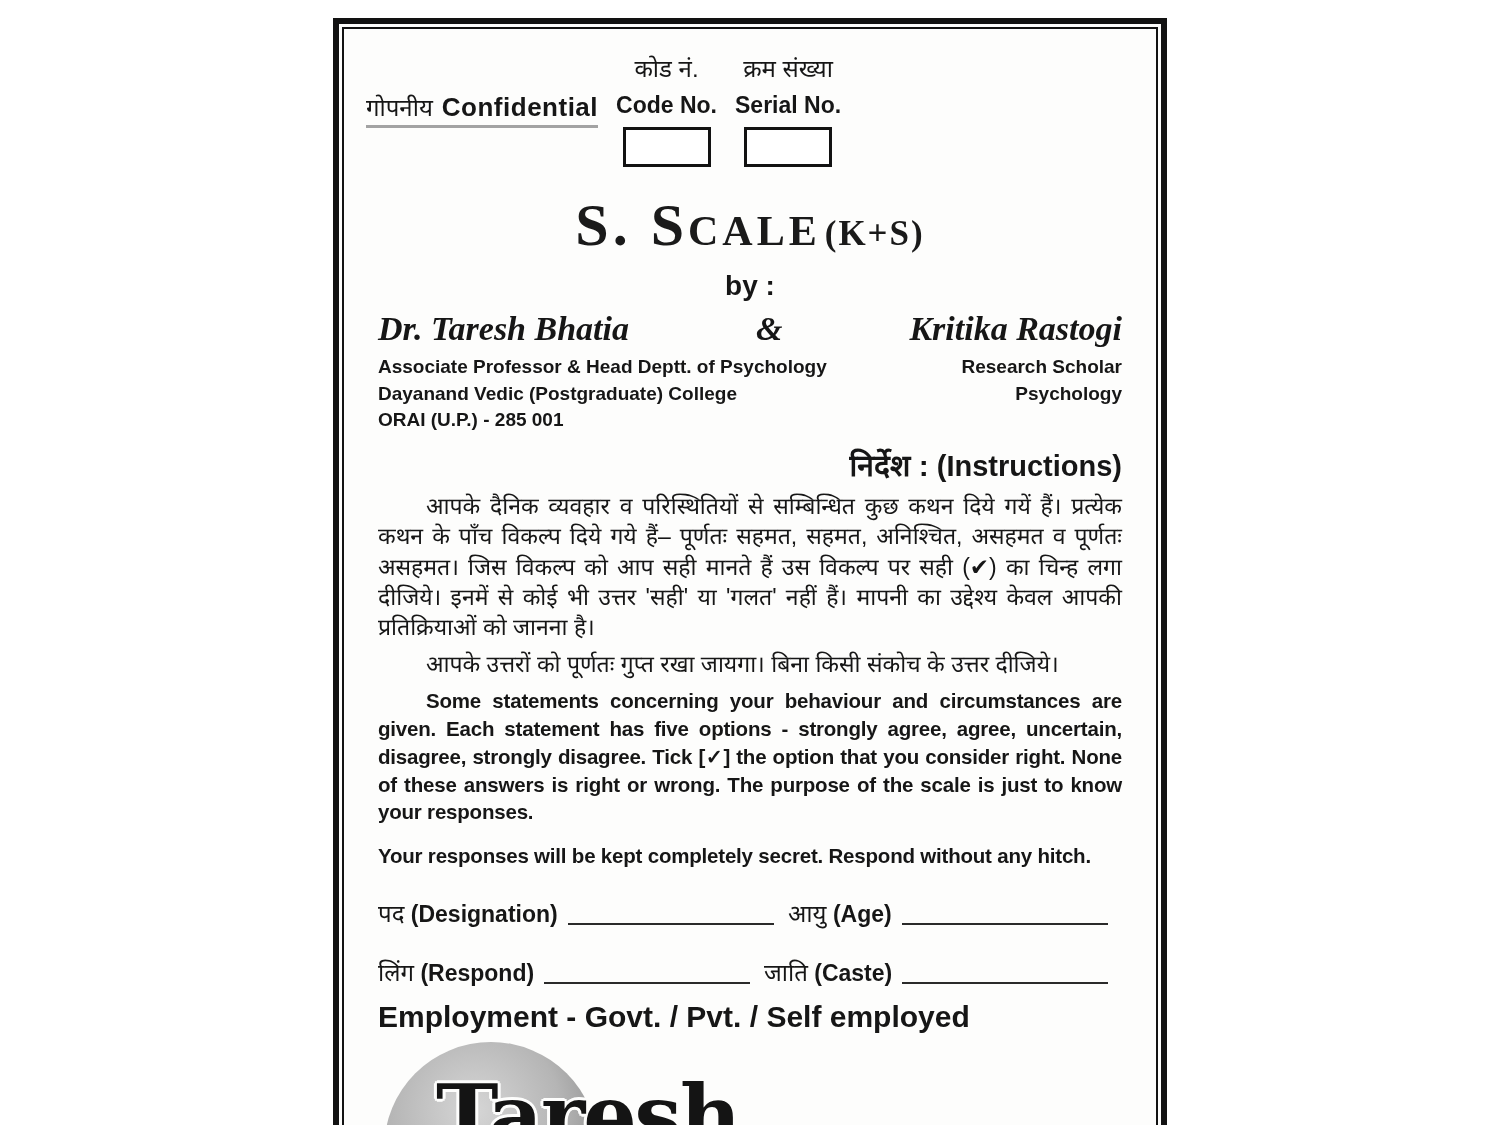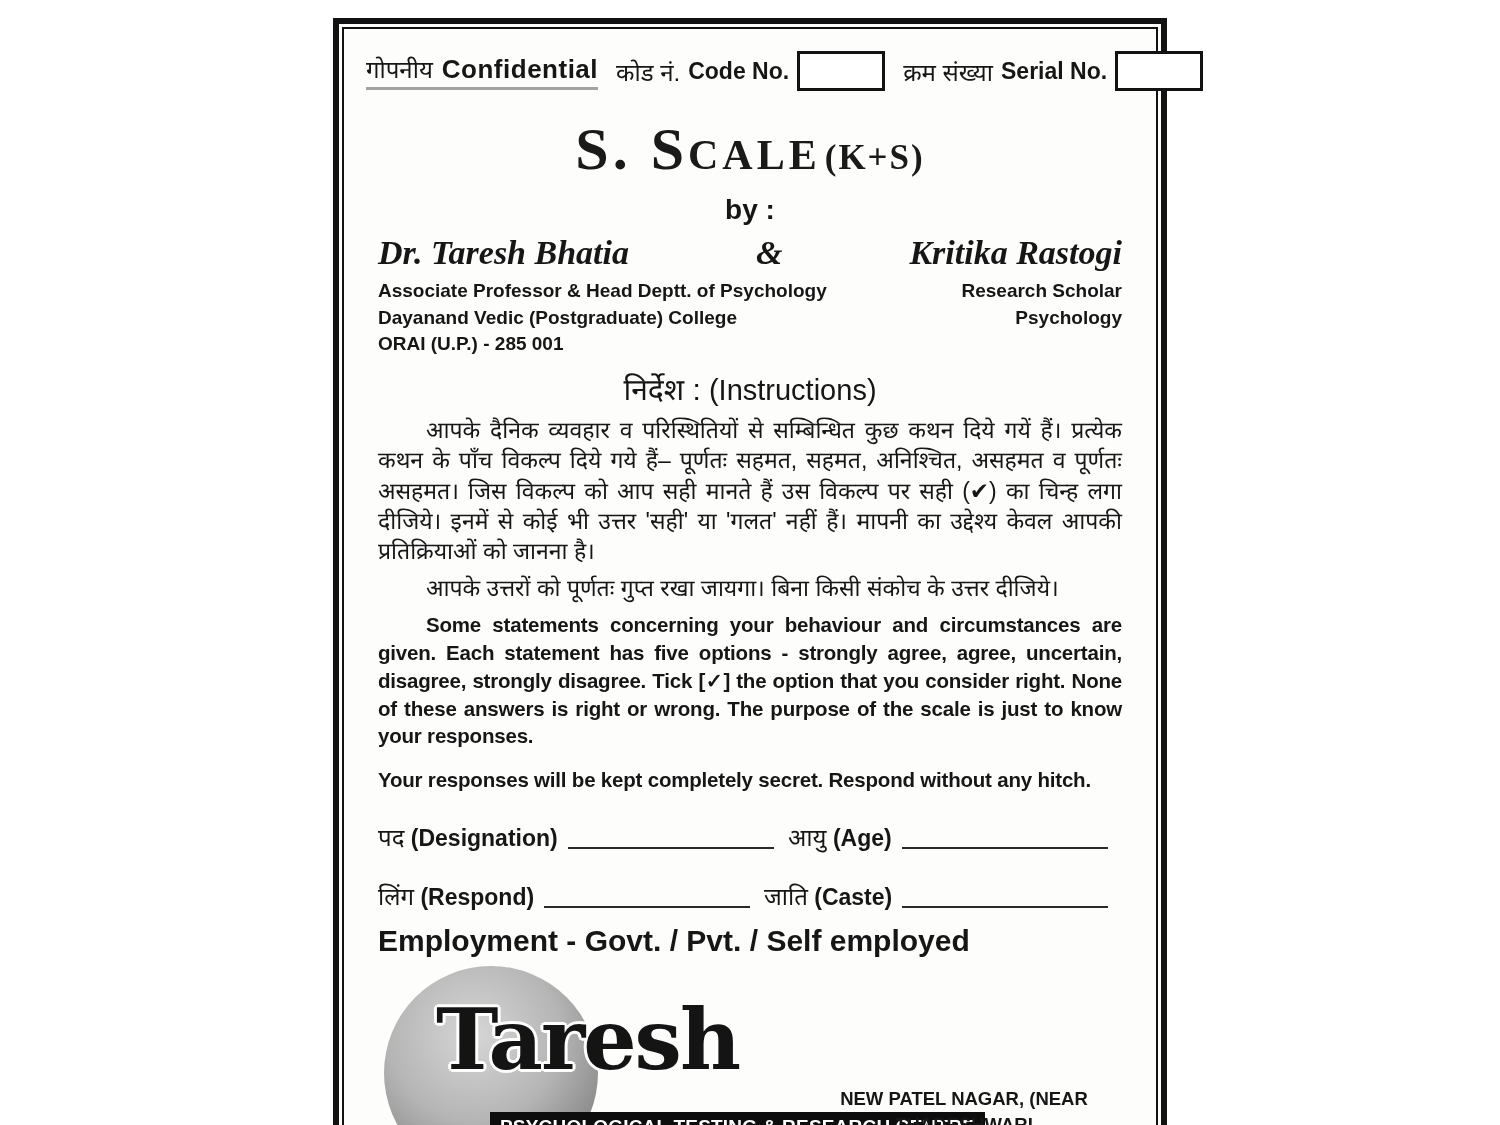--- a/index.html
+++ b/index.html
@@ -32,21 +32,21 @@
   }
   .conf-label {
     border-bottom: 3px solid #a3a3a3;
     padding-bottom: 2px;
     display: inline-flex;
     gap: 9px;
     align-items: baseline;
   }
   .hi-text { font-size: 24px; font-weight: normal; }
   .conf-en { font-size: 26px; font-weight: bold; letter-spacing: 0.5px; }
-  .code-grp { display: inline-flex; align-items: center; gap: 8px; margin-left: 8px; }
+  .code-grp { display: inline-flex; align-items: center; gap: 8px; margin-left: 8px; flex-direction: column; }
   .code-grp .lbl-hi { font-size: 24px; }
   .code-grp .lbl-en { font-size: 23px; font-weight: bold; }
   .blank-box {
     display: inline-block;
     width: 88px; height: 40px;
     border: 3px solid #121212;
     background: #ffffff;
   }
 
   
@@ -86,22 +86,22 @@
     justify-content: space-between;
     margin-top: 6px;
     font-size: 19px;
     font-weight: bold;
     line-height: 1.4;
   }
   .affil-right { text-align: right; }
 
   
   .inst-heading {
-    text-align: center;
-    font-weight: normal;
+    text-align: right;
+    font-weight: bold;
     margin-top: 10px;
     font-size: 29px;
   }
   .inst-heading .hi-big { font-size: 30px; }
   p.hindi {
     font-size: 23px;
     line-height: 1.32;
     text-align: justify;
     margin-top: 6px;
   }

